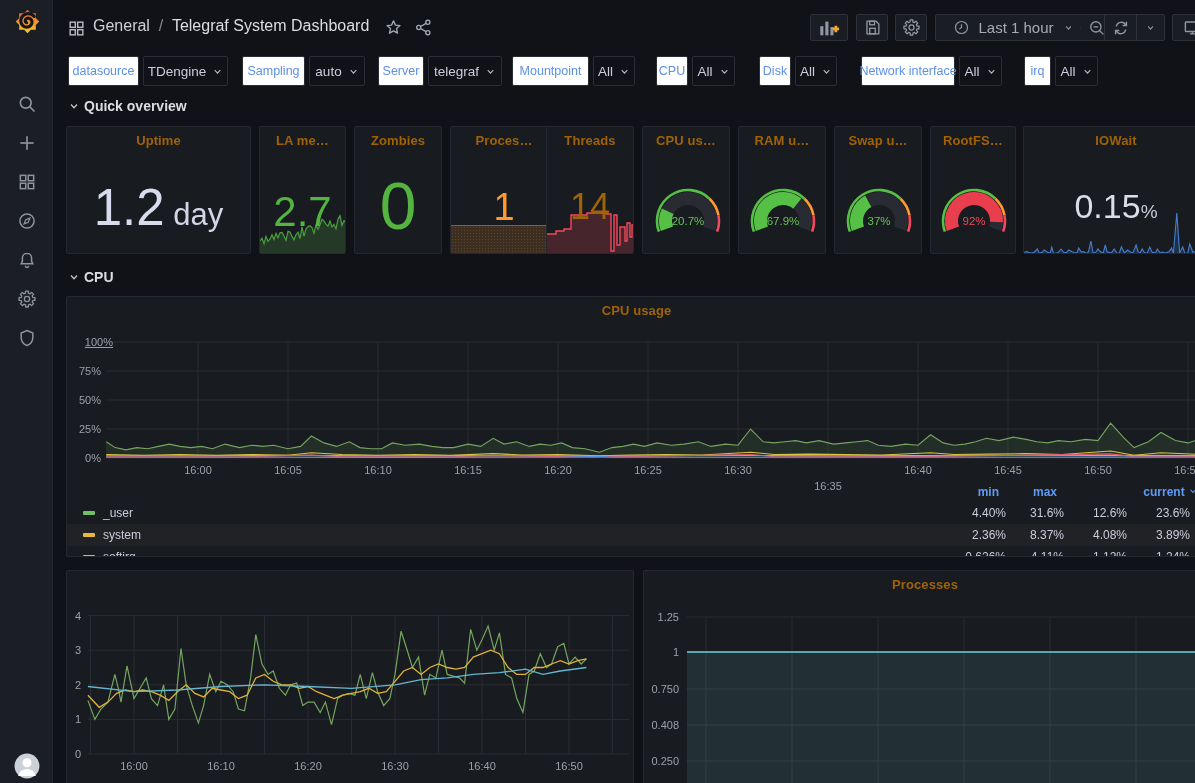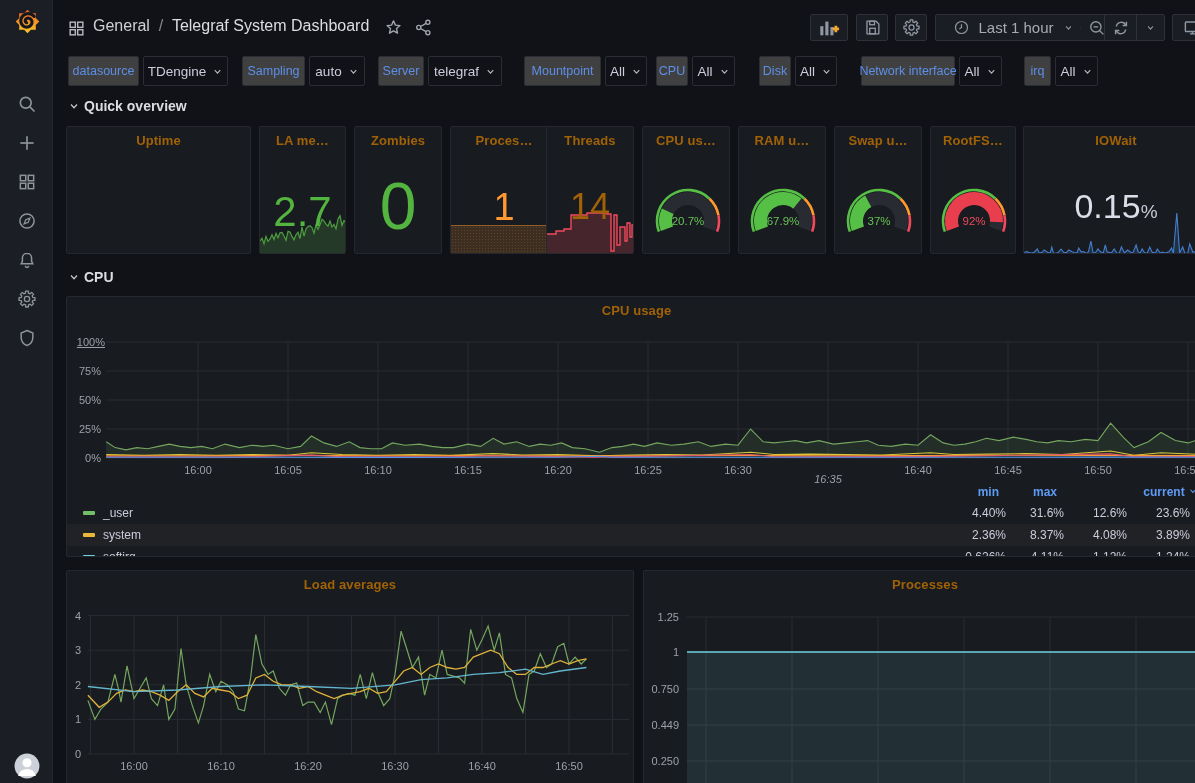--- a/index.html
+++ b/index.html
@@ -11,21 +11,21 @@
 .panel { position:absolute; background:#181b1f; border:1px solid #25282e; border-radius:2px; overflow:hidden; }
 .ptitle { position:absolute; top:6px; left:0; right:0; text-align:center; font-size:13px; font-weight:600; color:#a16207; letter-spacing:.1px; }
 .bigval { position:absolute; left:0; right:0; text-align:center; font-weight:500; line-height:1; }
 .shead { position:absolute; font-size:14px; font-weight:600; color:#dcdde2; }
 .shead svg { margin-right:4px; vertical-align:-1px; }
 .axis { position:absolute; font-size:11px; color:#9da0a8; }
 .axr { text-align:right; }
 .axc { text-align:center; }
 .navbtn { position:absolute; top:14px; height:27px; background:#1a1d23; border:1px solid #2e3138; border-radius:2px; display:flex; align-items:center; justify-content:center; }
 .vgroup { position:absolute; top:0; display:inline-flex; height:30px; }
-.vlabel { display:inline-flex; align-items:center; justify-content:center; background:#404040; border:1px solid #2a2d34; border-radius:2px; color:#5d8fe8; font-size:12.5px; font-weight:500; margin-right:4px; white-space:nowrap; }
+.vlabel { display:inline-flex; align-items:center; justify-content:center; background:#ffffff; border:1px solid #2a2d34; border-radius:2px; color:#5d8fe8; font-size:12.5px; font-weight:500; margin-right:4px; white-space:nowrap; }
 .vval { display:inline-flex; align-items:center; justify-content:center; background:#111217; border:1px solid #2a2d34; border-radius:2px; color:#ccccdc; font-size:13.5px; }
 .vc { margin-left:6px; display:inline-flex; }
 .leg-sw { display:inline-block; width:12px; height:4px; border-radius:1px; margin-right:8px; vertical-align:2px; }
 </style></head><body>
 <div id="side">
     <div class="logo"><svg width="25" height="25" viewBox="0 0 24 24">
 <defs>
           <linearGradient id="glg" x1="0.5" y1="0" x2="0.5" y2="1">
             <stop offset="0" stop-color="#ed5b27"></stop>
             <stop offset="1" stop-color="#f7c927"></stop>
@@ -168,21 +168,21 @@
         </span></span>
     </span>
     <span class="vgroup" style="left:378px">
       <span class="vlabel" style="width:46px">Server</span>
       <span class="vval" style="width:74px">telegraf<span class="vc">
           <svg width="11" height="11" viewBox="0 0 24 24">
             <path d="M6 9 L12 15.5 L18 9" stroke="#b4b7bd" stroke-width="2.6" fill="none"></path>
           </svg>
         </span></span>
     </span>
-    <span class="vgroup" style="left:524px">
+    <span class="vgroup" style="left:512px">
       <span class="vlabel" style="width:77px">Mountpoint</span>
       <span class="vval" style="width:42px">All<span class="vc">
           <svg width="11" height="11" viewBox="0 0 24 24">
             <path d="M6 9 L12 15.5 L18 9" stroke="#b4b7bd" stroke-width="2.6" fill="none"></path>
           </svg>
         </span></span>
     </span>
     <span class="vgroup" style="left:656px">
       <span class="vlabel" style="width:32px">CPU</span>
       <span class="vval" style="width:43px">All<span class="vc">
@@ -214,20 +214,21 @@
             <path d="M6 9 L12 15.5 L18 9" stroke="#b4b7bd" stroke-width="2.6" fill="none"></path>
           </svg>
         </span></span>
     </span>
   </div>
 <div class="shead" style="left:68px;top:98px;"><svg width="12" height="12" viewBox="0 0 24 24">
       <path d="M6 9 L12 15.5 L18 9" stroke="#c7c8cd" stroke-width="2.4" fill="none"></path>
     </svg>Quick overview</div>
 <div class="panel" style="left:66px;top:126px;width:185px;height:128px;">
     <div class="ptitle">Uptime</div>
+    <div class="bigval" style="top:55px;font-size:51px;color:#d8daed;">1.2<span style="font-size:31px;color:#d4d6e8;"> day</span></div>
   </div>
 <div class="panel" style="left:259px;top:126px;width:87px;height:128px;">
     <svg class="fill" width="87" height="128" viewBox="0 0 87 128">
       <polygon points="0.0,113.9 2.0,111.3 4.0,116.8 6.0,109.4 8.0,114.4 10.0,111.9 12.0,107.7 14.0,112.5 16.0,106.4 18.0,110.7 20.0,105.8 22.0,105.5 24.0,109.0 26.0,113.3 28.0,104.4 30.0,105.1 32.0,109.4 34.0,112.8 36.0,107.8 38.0,105.2 40.0,111.6 42.0,99.9 44.0,109.2 46.0,101.8 48.0,99.6 50.0,98.8 52.0,100.6 54.0,106.1 56.0,98.0 58.0,102.3 60.0,97.8 62.0,92.3 64.0,94.1 66.0,97.2 68.0,99.2 70.0,94.1 72.0,100.0 74.0,97.5 76.0,101.8 78.0,91.9 80.0,88.7 82.0,98.4 84.0,93.6 86.0,95.9 87.0,128.0 0.0,128.0" fill="rgba(86,166,75,0.22)"></polygon>
       <polyline points="0.0,113.9 2.0,111.3 4.0,116.8 6.0,109.4 8.0,114.4 10.0,111.9 12.0,107.7 14.0,112.5 16.0,106.4 18.0,110.7 20.0,105.8 22.0,105.5 24.0,109.0 26.0,113.3 28.0,104.4 30.0,105.1 32.0,109.4 34.0,112.8 36.0,107.8 38.0,105.2 40.0,111.6 42.0,99.9 44.0,109.2 46.0,101.8 48.0,99.6 50.0,98.8 52.0,100.6 54.0,106.1 56.0,98.0 58.0,102.3 60.0,97.8 62.0,92.3 64.0,94.1 66.0,97.2 68.0,99.2 70.0,94.1 72.0,100.0 74.0,97.5 76.0,101.8 78.0,91.9 80.0,88.7 82.0,98.4 84.0,93.6 86.0,95.9" fill="none" stroke="#4c9e3e" stroke-width="1.2"></polyline>
     </svg>
     <div class="ptitle">LA me…</div>
     <div class="bigval" style="top:64px;font-size:42px;color:#53b440;">2.7</div>
   </div>
 <div class="panel" style="left:354px;top:126px;width:88px;height:128px;">
@@ -322,33 +323,33 @@
       <line x1="39" y1="103" x2="1141" y2="103" stroke="#2a2c33" stroke-width="1"></line>
       <line x1="39" y1="132" x2="1141" y2="132" stroke="#2a2c33" stroke-width="1"></line>
       <line x1="39" y1="161" x2="1141" y2="161" stroke="#2a2c33" stroke-width="1"></line>
       <polygon points="39.2,144.8 48.2,150.6 59.0,152.9 69.8,150.6 80.6,151.7 91.4,149.4 102.2,147.1 113.0,149.4 123.8,150.6 134.6,149.4 145.4,151.7 158.0,147.1 172.4,150.6 185.0,148.2 195.8,149.4 206.6,148.2 221.0,151.7 233.6,149.4 244.4,139.0 257.0,145.9 269.6,149.4 282.2,144.8 293.0,150.6 303.8,151.7 314.6,151.7 325.4,145.9 338.0,148.2 352.4,147.1 365.0,149.4 375.8,150.6 386.6,150.6 401.0,147.1 413.6,149.4 426.2,141.3 437.0,147.1 449.6,144.8 462.2,149.4 473.0,147.1 483.8,148.2 494.6,145.9 505.4,150.6 518.0,151.7 532.4,155.2 545.0,150.6 555.8,149.4 566.6,147.1 577.4,149.4 590.0,145.9 604.4,148.2 617.0,147.1 631.4,144.8 644.0,149.4 658.4,147.1 671.0,148.2 683.6,132.0 696.2,144.8 707.0,145.9 717.8,144.8 728.6,143.6 739.4,145.9 752.0,143.6 766.4,147.1 779.0,145.9 789.8,144.8 800.6,143.6 811.4,148.2 824.0,149.4 838.4,147.1 851.0,148.2 863.6,137.8 876.2,145.9 887.0,148.2 897.8,147.1 908.6,144.8 919.4,141.3 932.0,143.6 946.4,140.1 959.0,142.4 969.8,144.8 980.6,145.9 991.4,143.6 1004.0,144.8 1018.4,142.4 1031.0,143.6 1043.6,126.2 1056.2,140.1 1067.0,150.6 1081.4,144.8 1094.0,135.5 1108.4,143.6 1121.0,145.9 1135.4,141.3 1135.4,161.0 39.2,161.0" fill="rgba(115,191,105,0.12)"></polygon>
       <polyline points="39.2,144.8 48.2,150.6 59.0,152.9 69.8,150.6 80.6,151.7 91.4,149.4 102.2,147.1 113.0,149.4 123.8,150.6 134.6,149.4 145.4,151.7 158.0,147.1 172.4,150.6 185.0,148.2 195.8,149.4 206.6,148.2 221.0,151.7 233.6,149.4 244.4,139.0 257.0,145.9 269.6,149.4 282.2,144.8 293.0,150.6 303.8,151.7 314.6,151.7 325.4,145.9 338.0,148.2 352.4,147.1 365.0,149.4 375.8,150.6 386.6,150.6 401.0,147.1 413.6,149.4 426.2,141.3 437.0,147.1 449.6,144.8 462.2,149.4 473.0,147.1 483.8,148.2 494.6,145.9 505.4,150.6 518.0,151.7 532.4,155.2 545.0,150.6 555.8,149.4 566.6,147.1 577.4,149.4 590.0,145.9 604.4,148.2 617.0,147.1 631.4,144.8 644.0,149.4 658.4,147.1 671.0,148.2 683.6,132.0 696.2,144.8 707.0,145.9 717.8,144.8 728.6,143.6 739.4,145.9 752.0,143.6 766.4,147.1 779.0,145.9 789.8,144.8 800.6,143.6 811.4,148.2 824.0,149.4 838.4,147.1 851.0,148.2 863.6,137.8 876.2,145.9 887.0,148.2 897.8,147.1 908.6,144.8 919.4,141.3 932.0,143.6 946.4,140.1 959.0,142.4 969.8,144.8 980.6,145.9 991.4,143.6 1004.0,144.8 1018.4,142.4 1031.0,143.6 1043.6,126.2 1056.2,140.1 1067.0,150.6 1081.4,144.8 1094.0,135.5 1108.4,143.6 1121.0,145.9 1135.4,141.3" fill="none" stroke="#74a65f" stroke-width="1.1"></polyline>
       <polyline points="39.2,157.5 77.0,158.3 113.0,157.5 149.0,158.3 185.0,157.5 221.0,158.3 244.4,155.8 275.0,157.5 311.0,158.3 347.0,157.5 383.0,158.3 426.2,156.6 455.0,158.0 491.0,157.5 532.4,158.7 563.0,158.0 599.0,157.5 635.0,158.0 683.6,155.2 707.0,157.5 743.0,157.1 779.0,157.5 815.0,158.0 863.6,155.8 887.0,157.5 923.0,157.1 959.0,156.6 995.0,157.5 1043.6,154.0 1067.0,158.3 1094.0,155.8 1135.4,157.5" fill="none" stroke="#d8c63d" stroke-width="1.1"></polyline>
       <polyline points="39.2,158.7 131.0,158.9 221.0,158.4 311.0,158.8 401.0,158.6 491.0,158.9 581.0,158.7 671.0,158.4 761.0,158.7 851.0,158.6 941.0,158.3 1031.0,158.4 1135.4,158.6" fill="none" stroke="#ff9830" stroke-width="1.1"></polyline>
       <polyline points="39.2,159.8 167.0,160.0 244.4,158.1 275.0,159.8 383.0,159.7 419.0,158.7 527.0,160.1 683.6,157.5 707.0,159.7 851.0,159.6 923.0,158.7 1043.6,156.9 1067.0,159.8 1135.4,159.5" fill="none" stroke="#e4596a" stroke-width="1.1"></polyline>
       <polyline points="39.2,160.3 221.0,160.2 311.0,160.4 491.0,160.2 532.4,159.3 545.0,160.3 671.0,160.2 851.0,160.3 1031.0,160.1 1135.4,160.2" fill="none" stroke="#5794f2" stroke-width="1.1"></polyline>
     </svg>
-    <div class="axis axr" style="left:4px;top:39px;width:34px;text-decoration:underline;">100%</div>
+    <div class="axis axr" style="left:12px;top:39px;width:34px;text-decoration:underline;">100%</div>
     <div class="axis axr" style="left:0;top:68px;width:34px;">75%</div>
     <div class="axis axr" style="left:0;top:97px;width:34px;">50%</div>
     <div class="axis axr" style="left:0;top:126px;width:34px;">25%</div>
     <div class="axis axr" style="left:0;top:155px;width:34px;">0%</div>
     <div class="axis axc" style="left:111px;top:167px;width:40px;">16:00</div>
     <div class="axis axc" style="left:201px;top:167px;width:40px;">16:05</div>
     <div class="axis axc" style="left:291px;top:167px;width:40px;">16:10</div>
     <div class="axis axc" style="left:381px;top:167px;width:40px;">16:15</div>
     <div class="axis axc" style="left:471px;top:167px;width:40px;">16:20</div>
     <div class="axis axc" style="left:561px;top:167px;width:40px;">16:25</div>
     <div class="axis axc" style="left:651px;top:167px;width:40px;">16:30</div>
-    <div class="axis axc" style="left:741px;top:176px;width:40px;font-style:italic;">16:35</div>
+    <div class="axis axc" style="left:741px;top:183px;width:40px;">16:35</div>
     <div class="axis axc" style="left:831px;top:167px;width:40px;">16:40</div>
     <div class="axis axc" style="left:921px;top:167px;width:40px;">16:45</div>
     <div class="axis axc" style="left:1011px;top:167px;width:40px;">16:50</div>
     <div class="axis axc" style="left:1101px;top:167px;width:40px;">16:55</div>
     <div style="position:absolute;top:188px;left:0;right:8px;font-size:12px;font-weight:700;color:#5e9bf5;">
       <span style="position:absolute;right:199px;">min</span>
       <span style="position:absolute;right:141px;">max</span>
       <span style="position:absolute;right:78px;margin-top:35px;">avg</span>
       <span style="position:absolute;right:0px;">current <svg width="10" height="10" viewBox="0 0 24 24">
           <path d="M6 9 L12 15.5 L18 9" stroke="#5e9bf5" stroke-width="2.6" fill="none"></path>
@@ -376,21 +377,20 @@
       <span style="position:absolute;left:16px;"><span class="leg-sw" style="background:#6ed0e0"></span>softirq</span>
       <div style="position:absolute;right:8px;left:0;top:0;height:22px;">
         <span style="position:absolute;right:192px;">0.626%</span>
         <span style="position:absolute;right:134px;">4.11%</span>
         <span style="position:absolute;right:71px;">1.12%</span>
         <span style="position:absolute;right:8px;">1.24%</span>
       </div>
     </div>
   </div>
 <div class="panel" style="left:66px;top:570px;width:568px;height:260px;">
-    <div class="ptitle">Load averages</div>
     <svg class="fill" width="568" height="230" viewBox="0 0 568 230">
       <line x1="23.5" y1="44" x2="23.5" y2="183" stroke="#2a2c33"></line>
       <line x1="67.0" y1="44" x2="67.0" y2="183" stroke="#2a2c33"></line>
       <line x1="110.5" y1="44" x2="110.5" y2="183" stroke="#2a2c33"></line>
       <line x1="154.0" y1="44" x2="154.0" y2="183" stroke="#2a2c33"></line>
       <line x1="197.5" y1="44" x2="197.5" y2="183" stroke="#2a2c33"></line>
       <line x1="241.0" y1="44" x2="241.0" y2="183" stroke="#2a2c33"></line>
       <line x1="284.5" y1="44" x2="284.5" y2="183" stroke="#2a2c33"></line>
       <line x1="328.0" y1="44" x2="328.0" y2="183" stroke="#2a2c33"></line>
       <line x1="371.5" y1="44" x2="371.5" y2="183" stroke="#2a2c33"></line>
@@ -433,14 +433,14 @@
       <line x1="43" y1="81" x2="564" y2="81" stroke="#2a2c33"></line>
       <line x1="43" y1="118" x2="564" y2="118" stroke="#2a2c33"></line>
       <line x1="43" y1="154" x2="564" y2="154" stroke="#2a2c33"></line>
       <line x1="43" y1="190" x2="564" y2="190" stroke="#2a2c33"></line>
       <rect x="43" y="81" width="521" height="149" fill="rgba(110,208,224,0.12)"></rect>
       <line x1="43" y1="81" x2="564" y2="81" stroke="#6ed0e0" stroke-width="1.5"></line>
     </svg>
     <div class="axis axr" style="left:0;top:40px;width:35px;">1.25</div>
     <div class="axis axr" style="left:0;top:75px;width:35px;">1</div>
     <div class="axis axr" style="left:0;top:112px;width:35px;">0.750</div>
-    <div class="axis axr" style="left:0;top:148px;width:35px;">0.449</div>
+    <div class="axis axr" style="left:0;top:148px;width:35px;">0.408</div>
     <div class="axis axr" style="left:0;top:184px;width:35px;">0.250</div>
   </div>
 </body></html>

